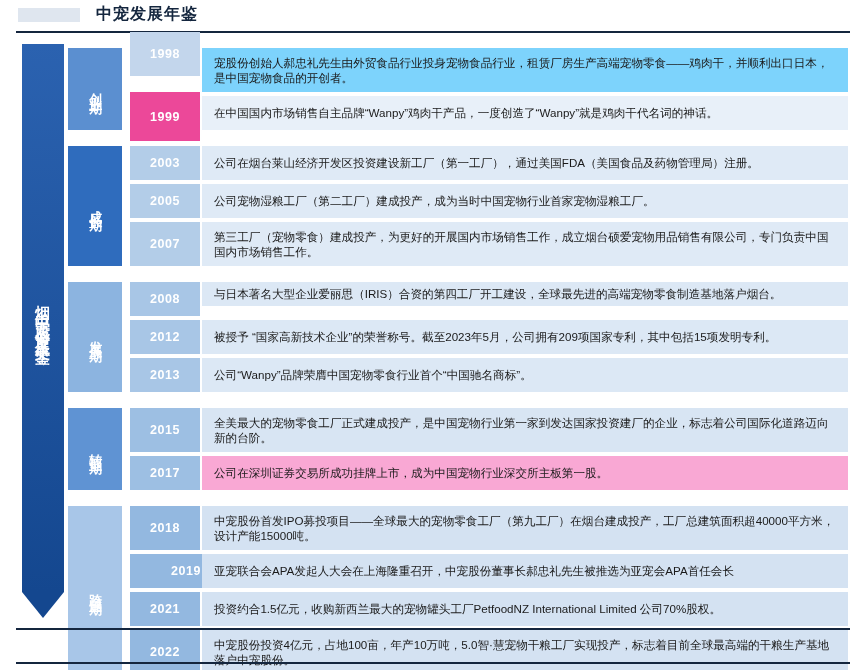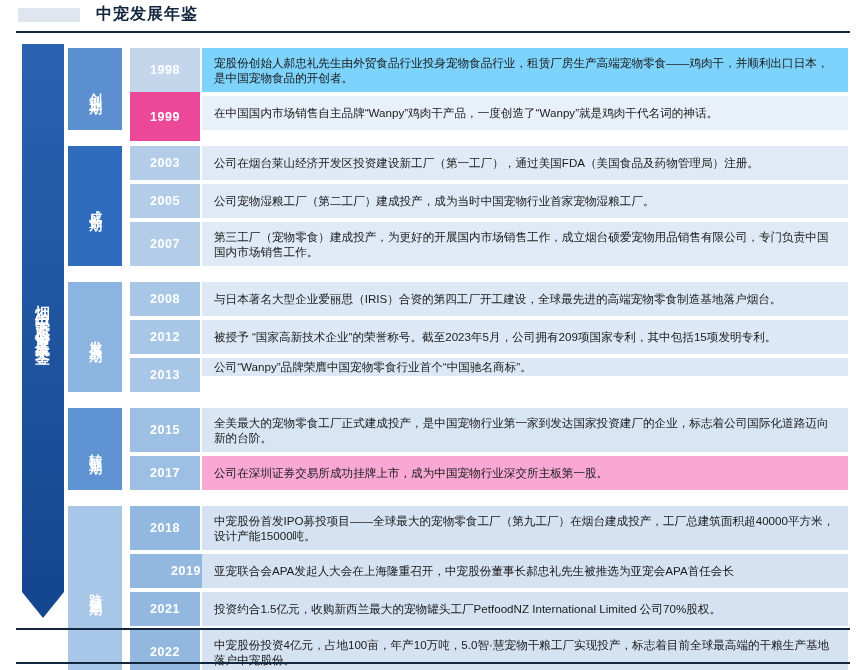--- a/index.html
+++ b/index.html
@@ -199,21 +199,21 @@
       </div>
       <div class="stage s4" style="top: 408px; height: 82px; background: rgb(95, 147, 211);">
         <div class="stage-text">转型期</div>
       </div>
       <div class="stage s5" style="top: 506px; height: 168px; background: rgb(168, 198, 232);">
         <div class="stage-text">跨越期</div>
       </div>
     </div>
   <div id="rows-layer">
       <div class="row tall" style="top: 48px; left: 0px; width: 866px;"></div>
-      <div class="year" style="background: rgb(195, 214, 236); top: 48px; height: 44px;">1998</div>
+      <div class="year" style="background: rgb(195, 214, 236); top: 32px; height: 44px;">1998</div>
       <div class="desc" style="background: #7dd3fc; top: 48px; height: 44px;">
         <span>宠股份创始人郝忠礼先生由外贸食品行业投身宠物食品行业，租赁厂房生产高端宠物零食——鸡肉干，并顺利出口日本，是中国宠物食品的开创者。</span>
       </div>
       <div class="row" style="top: 96px; left: 0px; width: 866px;"></div>
       <div class="year" style="background: #ec4899; top: 92px; height: 49px;">1999</div>
       <div class="desc" style="background: rgb(232, 240, 249); top: 96px; height: 34px;">
         <span>在中国国内市场销售自主品牌“Wanpy”鸡肉干产品，一度创造了“Wanpy”就是鸡肉干代名词的神话。</span>
       </div>
       <div class="row" style="top: 146px; left: 0px; width: 866px;"></div>
       <div class="year" style="background: rgb(179, 205, 232); top: 146px; height: 34px;">2003</div>
@@ -225,31 +225,31 @@
       <div class="desc" style="background: rgb(223, 234, 246); top: 184px; height: 34px;">
         <span>公司宠物湿粮工厂（第二工厂）建成投产，成为当时中国宠物行业首家宠物湿粮工厂。</span>
       </div>
       <div class="row tall" style="top: 222px; left: 0px; width: 866px;"></div>
       <div class="year" style="background: rgb(179, 205, 232); top: 222px; height: 44px;">2007</div>
       <div class="desc" style="background: rgb(223, 234, 246); top: 222px; height: 44px;">
         <span>第三工厂（宠物零食）建成投产，为更好的开展国内市场销售工作，成立烟台硕爱宠物用品销售有限公司，专门负责中国国内市场销售工作。</span>
       </div>
       <div class="row" style="top: 282px; left: 0px; width: 866px;"></div>
       <div class="year" style="background: rgb(168, 198, 230); top: 282px; height: 34px;">2008</div>
-      <div class="desc" style="background: rgb(220, 232, 245); top: 282px; height: 34px;">
+      <div class="desc" style="background: rgb(220, 232, 245); top: 282px; height: 24px;">
         <span>与日本著名大型企业爱丽思（IRIS）合资的第四工厂开工建设，全球最先进的高端宠物零食制造基地落户烟台。</span>
       </div>
       <div class="row" style="top: 320px; left: 0px; width: 866px;"></div>
       <div class="year" style="background: rgb(168, 198, 230); top: 320px; height: 34px;">2012</div>
       <div class="desc" style="background: rgb(220, 232, 245); top: 320px; height: 34px;">
         <span>被授予 “国家高新技术企业”的荣誉称号。截至2023年5月，公司拥有209项国家专利，其中包括15项发明专利。</span>
       </div>
       <div class="row" style="top: 358px; left: 0px; width: 866px;"></div>
       <div class="year" style="background: rgb(168, 198, 230); top: 358px; height: 34px;">2013</div>
-      <div class="desc" style="background: rgb(220, 232, 245); top: 358px; height: 18px; text-align: right;">
+      <div class="desc" style="background: rgb(220, 232, 245); top: 358px; height: 34px; text-align: right;">
         <span>公司“Wanpy”品牌荣膺中国宠物零食行业首个“中国驰名商标”。</span>
       </div>
       <div class="row tall" style="top: 408px; left: 0px; width: 866px;"></div>
       <div class="year" style="background: rgb(157, 191, 227); top: 408px; height: 44px;">2015</div>
       <div class="desc" style="background: rgb(216, 229, 243); top: 408px; height: 44px;">
         <span>全美最大的宠物零食工厂正式建成投产，是中国宠物行业第一家到发达国家投资建厂的企业，标志着公司国际化道路迈向新的台阶。</span>
       </div>
       <div class="row" style="top: 456px; left: 0px; width: 866px;"></div>
       <div class="year" style="background: rgb(157, 191, 227); top: 456px; height: 34px;">2017</div>
       <div class="desc" style="background: #f9a8d4; top: 456px; height: 34px;">

